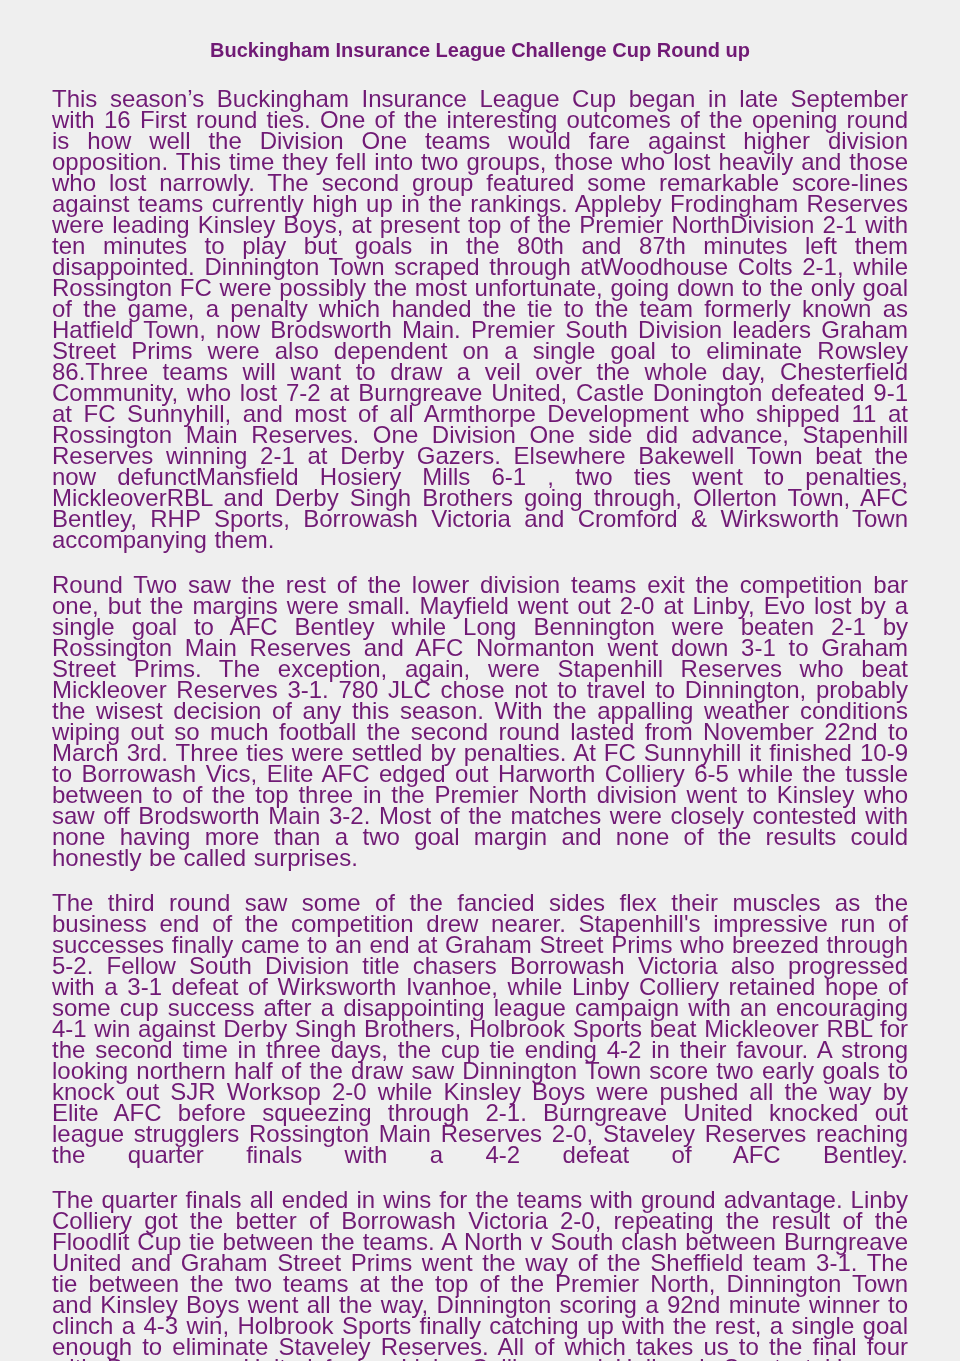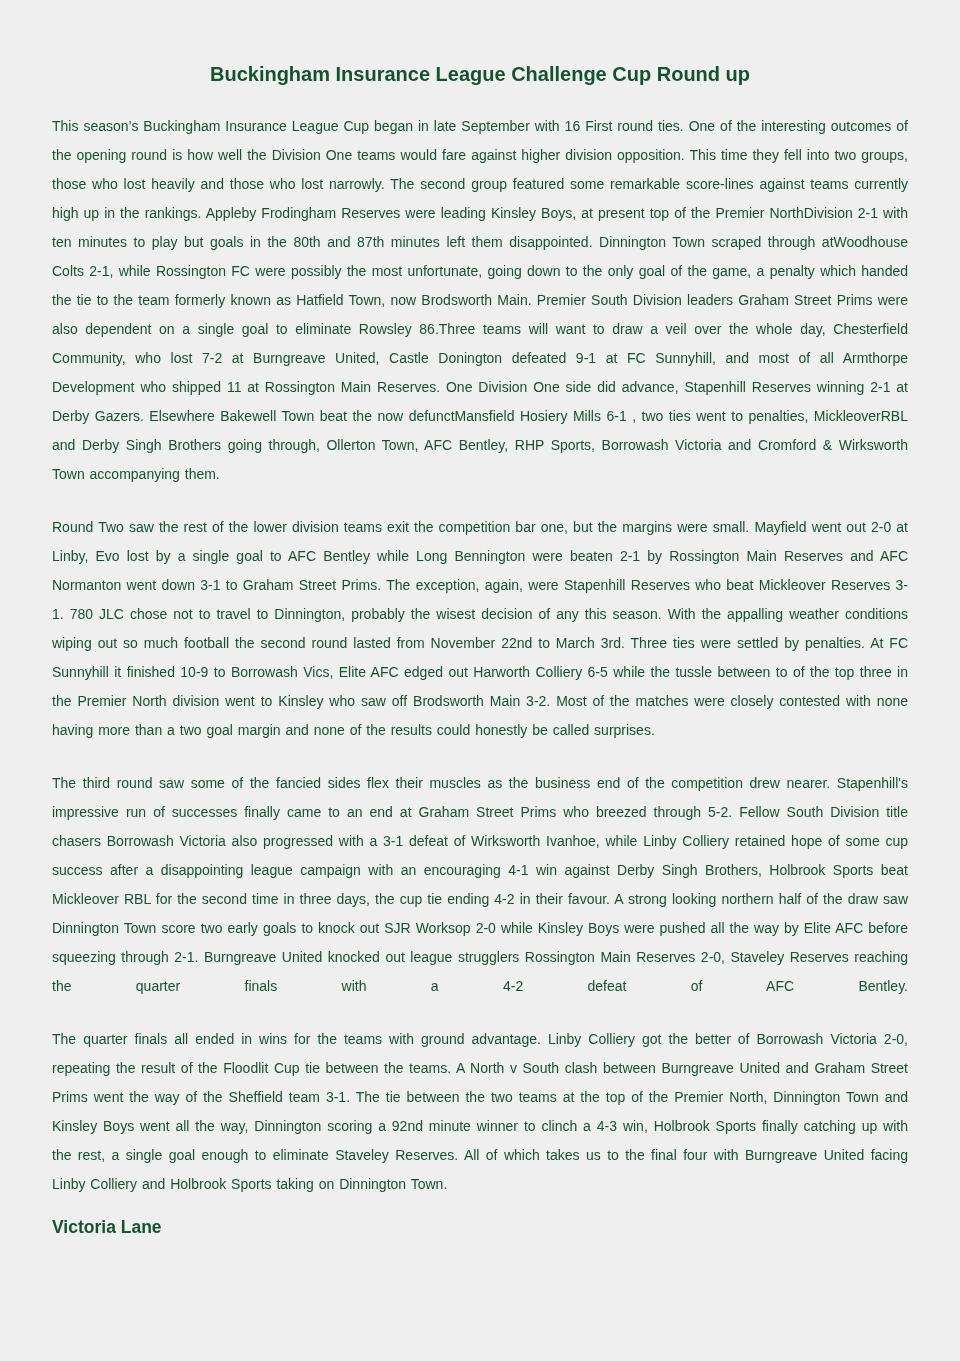--- a/index.html
+++ b/index.html
@@ -6,35 +6,35 @@
     margin: 0;
     padding: 0;
     background: #e9e9e9;
   }
   .page {
     position: relative;
     width: 960px;
     height: 1361px;
     box-sizing: border-box;
     background: #efefef;
-    padding: 62px 52px 0 52px;
+    padding: 38px 52px 0 52px;
     font-family: "Liberation Sans", "DejaVu Sans", sans-serif;
-    color: #14532d;
+    color: #701a75;
     overflow: hidden;
   }
   .doc-title {
     font-size: 20px;
     line-height: 24px;
     font-weight: bold;
     text-align: center;
     margin: 0 0 26px 0;
   }
   .para {
-    font-size: 14px;
-    line-height: 29px;
+    font-size: 24px;
+    line-height: 21px;
     text-align: justify;
     margin: 0 0 24px 0;
     word-spacing: 1px;
   }
   .para .lead {
     font-weight: normal;
   }
   .para.justify-last {
     text-align-last: justify;
   }

